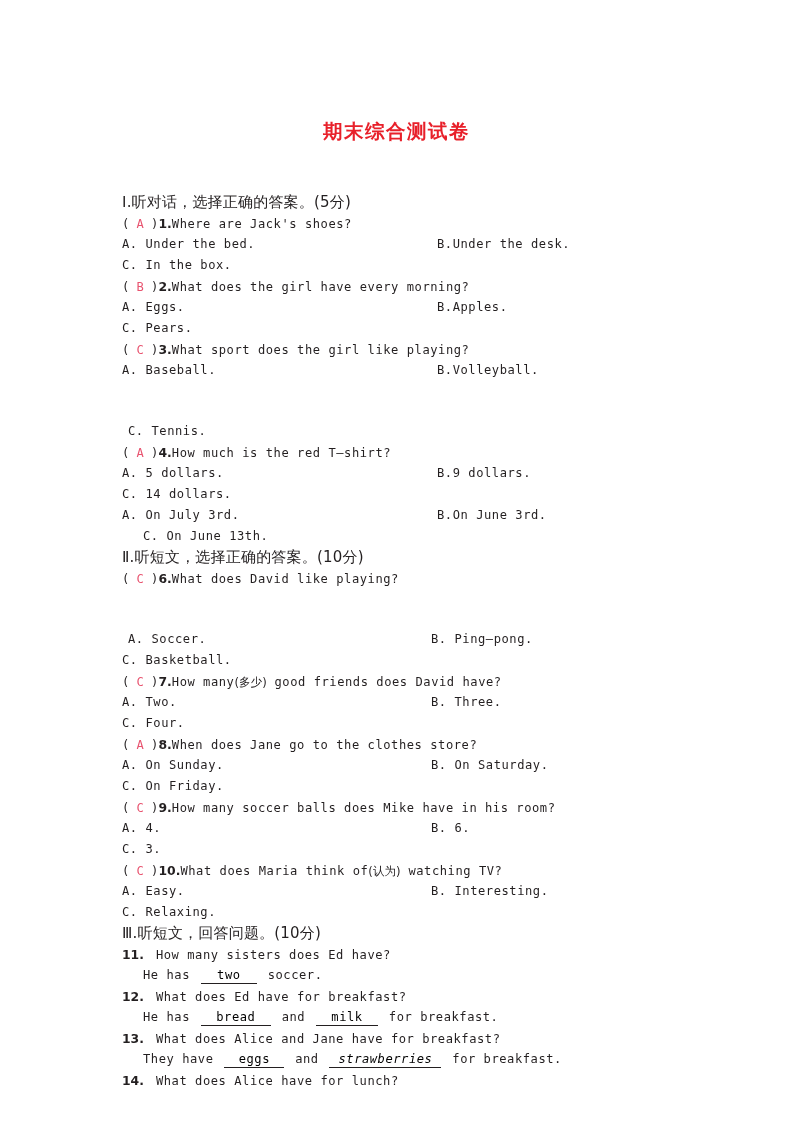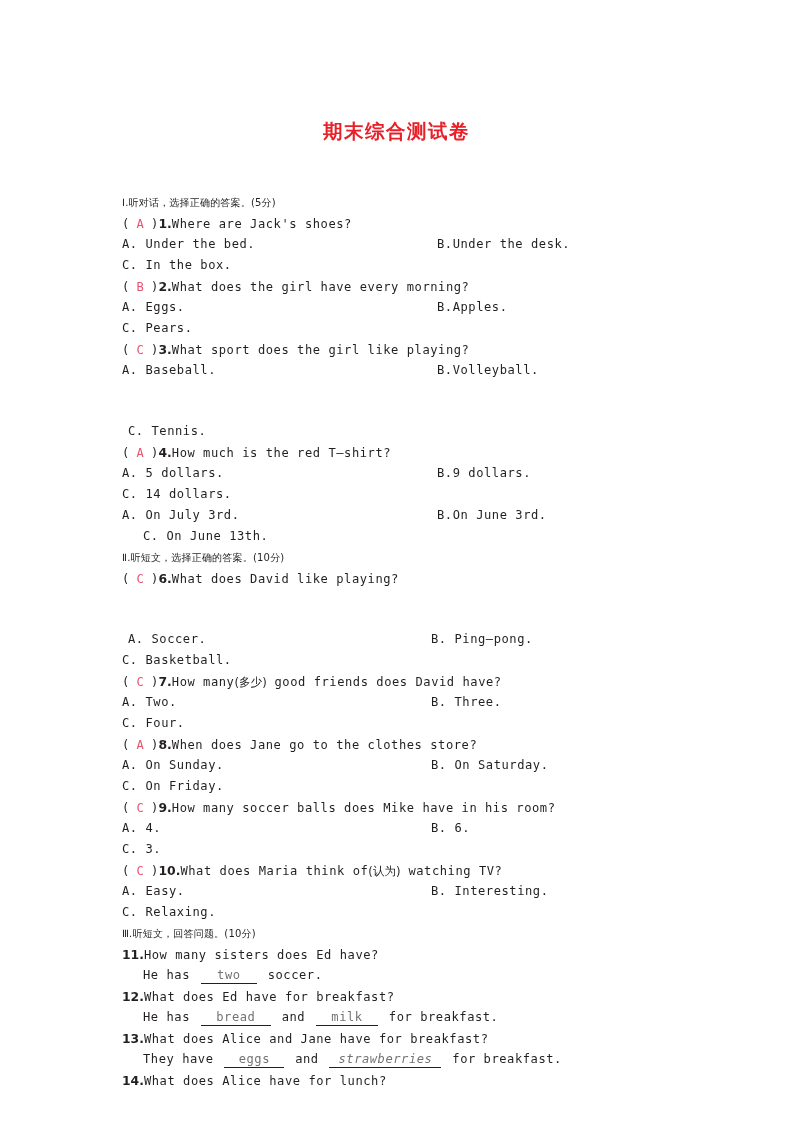--- a/index.html
+++ b/index.html
@@ -50,21 +50,21 @@
     position: relative;
     height: 21px;
     line-height: 21px;
     font-size: 13.2px;
     white-space: nowrap;
   }
 
   
   .sec-head {
     font-family: "DejaVu Sans", sans-serif;
-    font-size: 10px;
+    font-size: 15px;
     letter-spacing: 0.2px;
   }
   .sec-head .roman {
     font-family: "Liberation Serif", serif;
   }
 
   
   .qline {
     font-family: "DejaVu Sans Mono", monospace;
     font-size: 12.1px;
@@ -110,31 +110,31 @@
     top: 0;
   }
   .indent-sm { padding-left: 6px; margin-top: 40px; }
 
   
   .numline {
     font-family: "DejaVu Sans Mono", monospace;
     font-size: 12.1px;
     letter-spacing: 0.55px;
   }
-  .numline .qnum { margin-right: 0; }
+  .numline .qnum { margin-right: 12px; }
   .ansline {
     font-family: "DejaVu Sans Mono", monospace;
     font-size: 12.1px;
     letter-spacing: 0.55px;
     padding-left: 21px;
   }
   .blank {
     display: inline-block;
     text-align: center;
-    color: #737373;
+    color: #000000;
     border-bottom: 1px solid #231f20;
     line-height: 15px;
     margin: 0 3px;
     vertical-align: baseline;
   }
   .blank.w-two { width: 56px; }
   .blank.w-bread { width: 70px; }
   .blank.w-milk { width: 62px; }
   .blank.w-eggs { width: 60px; }
   .blank.w-straw { width: 112px; font-style: italic; }

